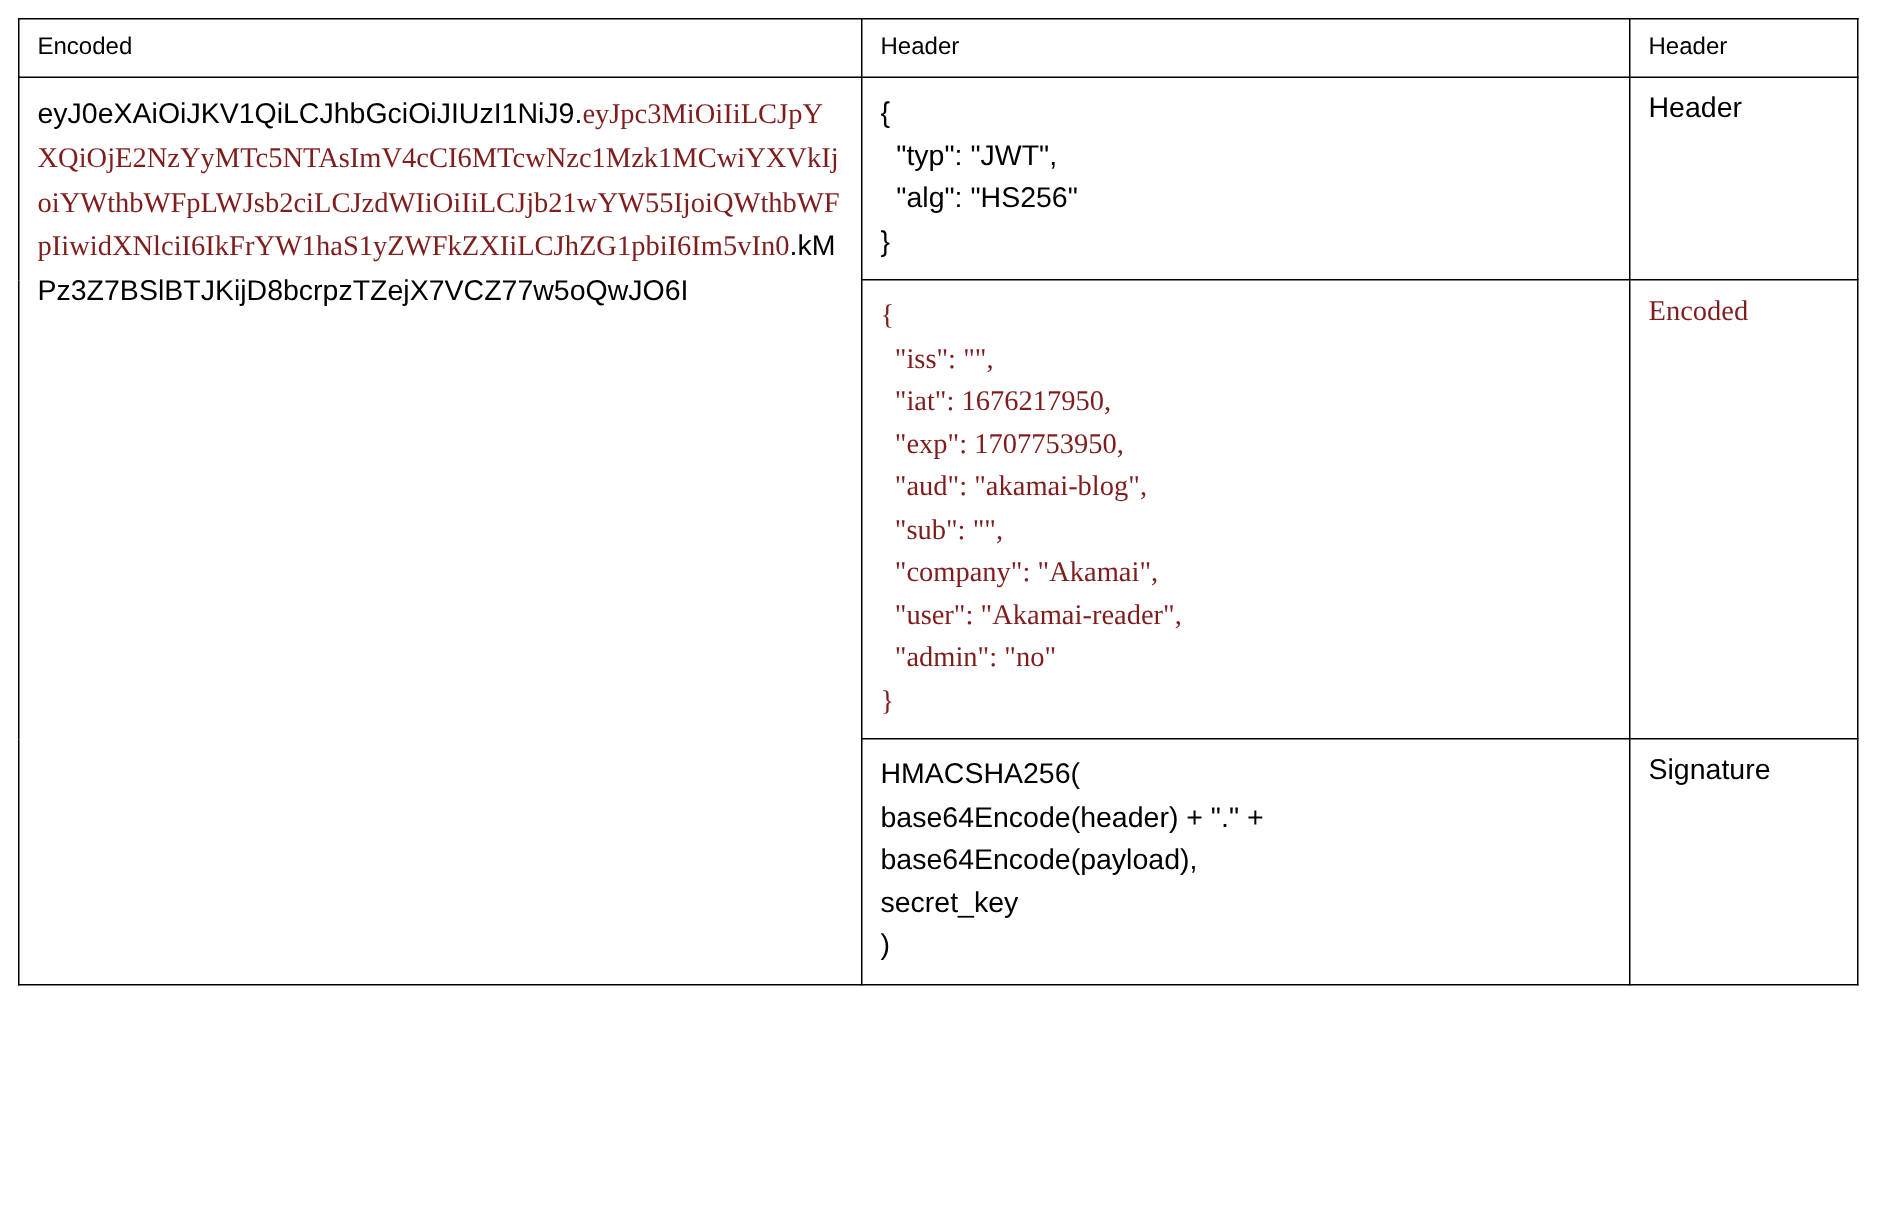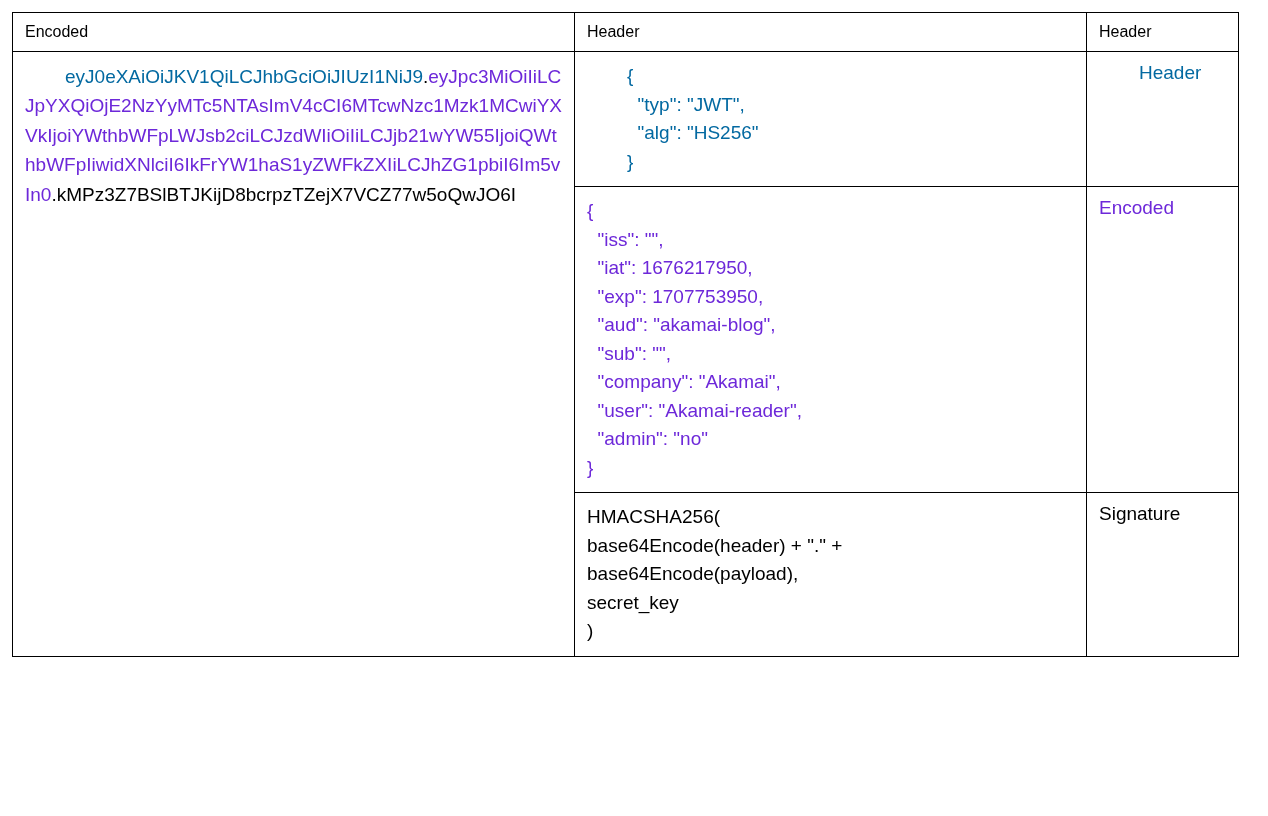--- a/index.html
+++ b/index.html
@@ -27,22 +27,22 @@
       font-size: 16px;
     }
     col.c-encoded { width: 562px; }
     col.c-decoded { width: 512px; }
     col.c-parts   { width: 152px; }
     .encoded-block {
       word-break: break-all;
       line-height: 1.55;
       font-size: 19px;
     }
-    .green { color: #0369a1; margin-left: 40px; }
-    .red   { color: #6d28d9; }
+    .green { color: #000000; }
+    .red   { color: #7f1d1d; font-family: Liberation Serif, serif; }
     .black { color: #000; }
     .mono {
       white-space: pre;
       line-height: 1.5;
       font-size: 19px;
     }
   </style>
 </head>
 <body>
 

